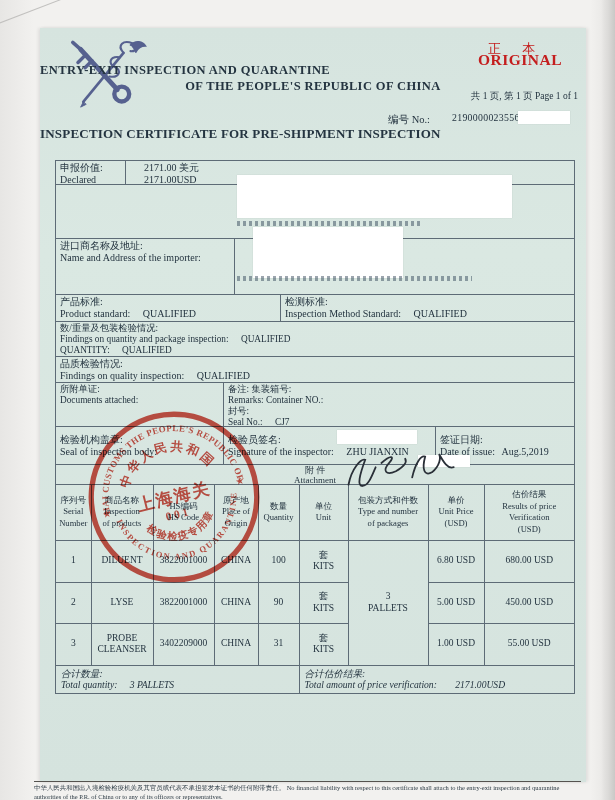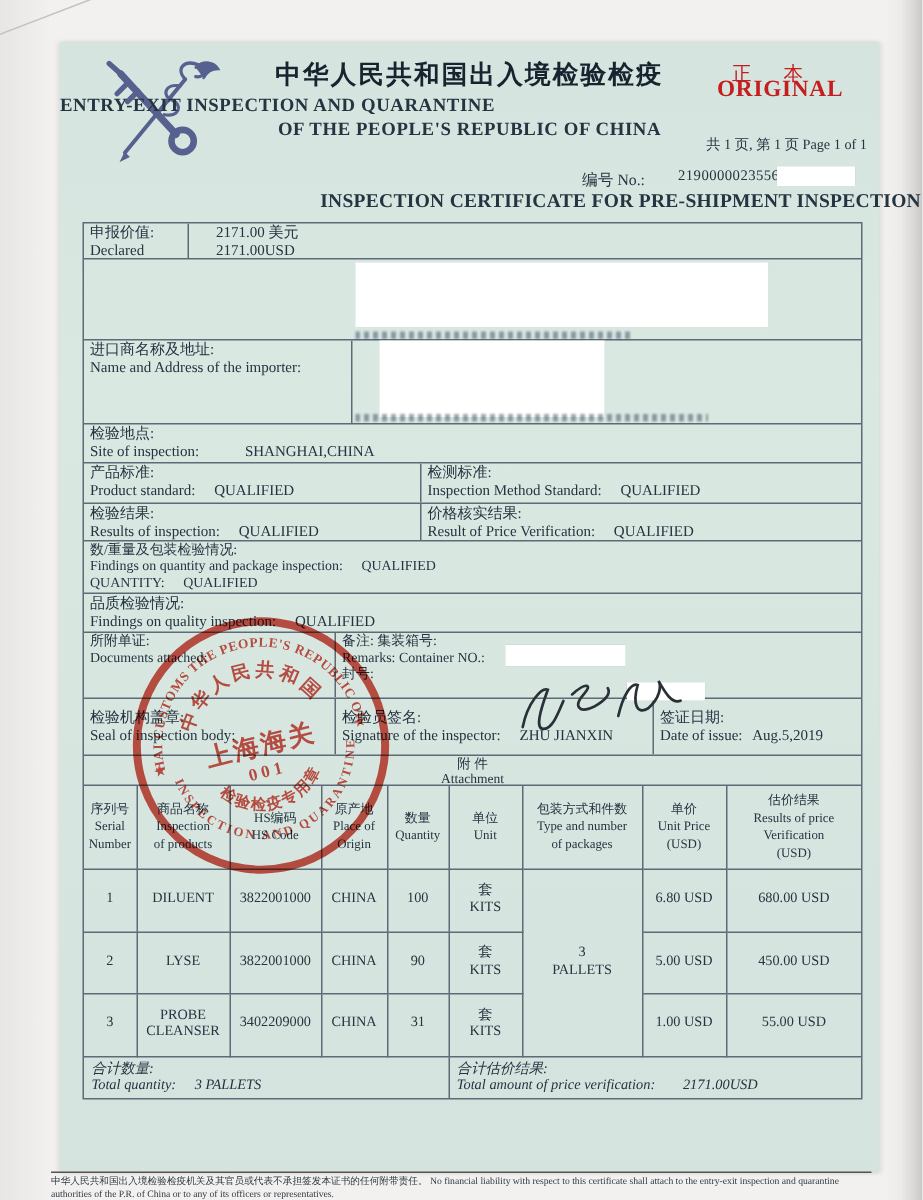--- a/index.html
+++ b/index.html
@@ -29,23 +29,23 @@
   
   .org-cn{left:0;width:100%;top:10px;text-align:center;font-size:17px;font-weight:bold;letter-spacing:1.5px;color:#17232e;}
   .org-en1{left:0;width:100%;top:35px;text-align:left;font-size:12.5px;font-weight:bold;letter-spacing:.4px;}
   .org-en2{left:0;width:100%;top:51px;text-align:center;font-size:12.5px;font-weight:bold;letter-spacing:.4px;}
   .copy-cn{left:448px;top:12px;font-size:13px;font-weight:normal;color:var(--red);letter-spacing:9px;}
   .copy-en{left:438px;top:23px;font-size:15.5px;font-weight:bold;color:var(--red);letter-spacing:.5px;}
   .page-info{right:8px;top:62px;font-size:9.5px;}
   .cert-title-cn{left:0;width:520px;top:74px;text-align:center;font-size:14px;font-weight:bold;letter-spacing:3px;}
   .no-label{left:348px;top:85px;font-size:10.5px;}
   .no-value{left:412px;top:84px;font-size:9.8px;letter-spacing:.3px;}
-  .cert-title-en{left:0;width:100%;top:98px;text-align:right;font-size:13px;font-weight:bold;letter-spacing:.2px;margin-left:28px;}
-  
-  .mt{position:absolute;left:15px;top:120px;width:518px;border:1px solid var(--bd);font-size:10px;line-height:1.18;}
+  .cert-title-en{left:0;width:100%;top:98px;text-align:left;font-size:13px;font-weight:bold;letter-spacing:.2px;}
+  
+  .mt{position:absolute;left:15px;top:132px;width:518px;border:1px solid var(--bd);font-size:10px;line-height:1.18;}
   .r{display:flex;border-bottom:1px solid var(--bd);overflow:hidden;box-sizing:border-box;}
   .c{border-right:1px solid var(--bd);padding:1px 4px 0;box-sizing:border-box;overflow:hidden;}
   .c.last{border-right:none;flex:1;}
   .vc{display:flex;flex-direction:column;justify-content:center;}
   .val{margin-left:10px;}
   .val2{margin-left:28px;}
   .small{font-size:9.3px;line-height:1.17;}
   .attach-title{display:block;text-align:center;font-size:9px;line-height:1.08;border-bottom:1px solid var(--bd);padding-top:1px;}
   table.at{width:100%;border-collapse:collapse;border-style:hidden;table-layout:fixed;font-size:9.5px;text-align:center;}
   table.at td{border:1px solid var(--bd);padding:1px 2px;vertical-align:middle;overflow:hidden;}
@@ -76,21 +76,20 @@
       <path d="M24 73 L21 79 L27 76 Z" fill="#56618f" stroke-width="1"></path>
       <path d="M70 17 C62 8 70 2 80 6 C88 9 84 16 78 15" stroke-width="2.5"></path>
       <path d="M78 8 C84 2 92 4 95 9 C90 9 86 12 84 16" stroke-width="2" fill="#56618f"></path>
       <path d="M66 22 C54 20 52 30 60 33 C68 36 66 46 54 44" stroke-width="2.5"></path>
       <path d="M21 13 L63 59" stroke-width="5.5"></path>
       <circle cx="68" cy="64" r="8.5" stroke-width="5"></circle>
       <path d="M21 13 L12 5 M27 19 L18 28 M34 26 L26 34" stroke-width="4"></path>
     </g>
   </svg>
 
-  <div class="abs org-cn">中华人民共和国出入境检验检疫</div>
   <div class="abs org-en1">ENTRY-EXIT INSPECTION AND QUARANTINE</div>
   <div class="abs org-en2">OF THE PEOPLE'S REPUBLIC OF CHINA</div>
   <div class="abs copy-cn">正 本</div>
   <div class="abs copy-en">ORIGINAL</div>
   <div class="abs page-info">共 1 页, 第 1 页 Page 1 of 1</div>
   <div class="abs no-label">编号 No.:</div>
   <div class="abs no-value">2190000023556</div>
   <div class="abs cert-title-en">INSPECTION CERTIFICATE FOR PRE-SHIPMENT INSPECTION</div>
 
   <div class="mt">
@@ -111,63 +110,38 @@
     </div>
 
     <div class="r" style="height:56px;">
       <div class="c" style="width:179px;">
         <div>进口商名称及地址:</div>
         <div>Name and Address of the importer:</div>
       </div>
       <div class="c last"></div>
     </div>
 
-    <div class="r" style="height:26px;">
-      <div class="c last">
-        <div>检验地点:</div>
-        <div>
-          <span>Site of inspection:</span>
-          <span class="val2">SHANGHAI,CHINA</span>
-        </div>
-      </div>
-    </div>
 
     <div class="r" style="height:27px;">
       <div class="c" style="width:225px;">
         <div>产品标准:</div>
         <div>
           <span>Product standard:</span>
           <span class="val">QUALIFIED</span>
         </div>
       </div>
       <div class="c last">
         <div>检测标准:</div>
         <div>
           <span>Inspection Method Standard:</span>
           <span class="val">QUALIFIED</span>
         </div>
       </div>
     </div>
 
-    <div class="r" style="height:25px;">
-      <div class="c" style="width:225px;">
-        <div>检验结果:</div>
-        <div>
-          <span>Results of inspection:</span>
-          <span class="val">QUALIFIED</span>
-        </div>
-      </div>
-      <div class="c last">
-        <div>价格核实结果:</div>
-        <div>
-          <span>Result of Price Verification:</span>
-          <span class="val">QUALIFIED</span>
-        </div>
-      </div>
-    </div>
 
     <div class="r small" style="height:35px;">
       <div class="c last">
         <div>数/重量及包装检验情况:</div>
         <div>
           <span>Findings on quantity and package inspection:</span>
           <span class="val">QUALIFIED</span>
         </div>
         <div>
           <span>QUANTITY:</span>
@@ -188,20 +162,24 @@
 
     <div class="r small" style="height:44px;">
       <div class="c" style="width:168px;">
         <div>所附单证:</div>
         <div>Documents attached:</div>
       </div>
       <div class="c last">
         <div>备注: 集装箱号:</div>
         <div>Remarks: Container NO.:</div>
         <div>封号:</div>
+        <div>
+          <span>Seal No.:</span>
+          <span class="val">CJ7</span>
+        </div>
       </div>
     </div>
 
     <div class="r" style="height:38px;">
       <div class="c vc" style="width:168px;">
         <div>检验机构盖章:</div>
         <div>Seal of inspection body:</div>
       </div>
       <div class="c vc" style="width:212px;">
         <div>检验员签名:</div>

